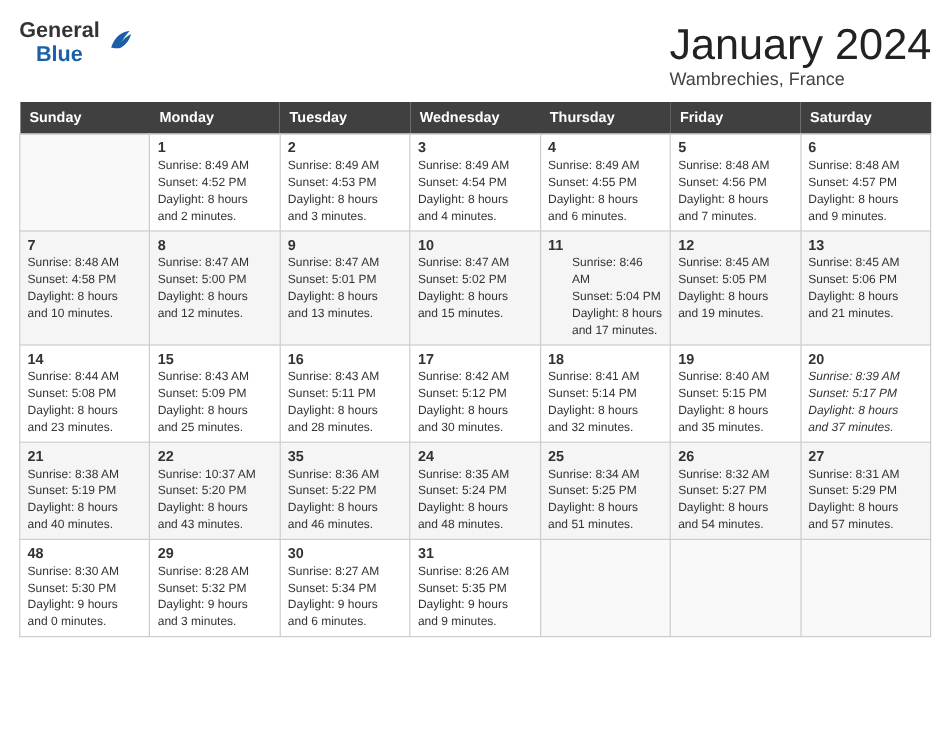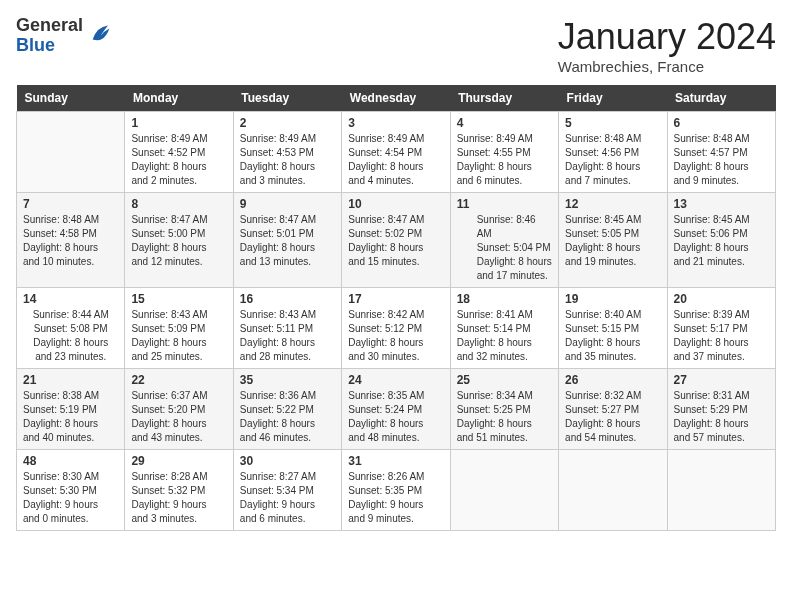--- a/index.html
+++ b/index.html
@@ -19,20 +19,21 @@
     .logo {
       display: flex;
       align-items: center;
     }
     .logo-text {
       display: flex;
       flex-direction: column;
       font-size: 18px;
       font-weight: bold;
       line-height: 1.1;
+      text-align: center;
     }
     .logo-general { color: #333; }
     .logo-blue { color: #1a5fa8; }
     .logo-bird {
       width: 28px;
       height: 28px;
       margin-left: 4px;
       margin-top: -4px;
     }
     .title-block {
@@ -213,21 +214,21 @@
           <span class="day-num">13</span>
           <div class="day-info" style="white-space: pre-line;">Sunrise: 8:45 AM
 Sunset: 5:06 PM
 Daylight: 8 hours
 and 21 minutes.</div>
         </td>
       </tr>
       <tr>
         <td>
           <span class="day-num">14</span>
-          <div class="day-info" style="white-space: pre-line; text-align: center;">Sunrise: 8:44 AM
+          <div class="day-info" style="white-space: pre-line;">Sunrise: 8:44 AM
 Sunset: 5:08 PM
 Daylight: 8 hours
 and 23 minutes.</div>
         </td>
         <td>
           <span class="day-num">15</span>
           <div class="day-info" style="white-space: pre-line;">Sunrise: 8:43 AM
 Sunset: 5:09 PM
 Daylight: 8 hours
 and 25 minutes.</div>
@@ -255,37 +256,37 @@
         </td>
         <td>
           <span class="day-num">19</span>
           <div class="day-info" style="white-space: pre-line;">Sunrise: 8:40 AM
 Sunset: 5:15 PM
 Daylight: 8 hours
 and 35 minutes.</div>
         </td>
         <td>
           <span class="day-num">20</span>
-          <div class="day-info" style="white-space: pre-line;">Sunrise: 8:39 AM
+          <div class="day-info" style="white-space: pre-line; font-style: italic;">Sunrise: 8:39 AM
 Sunset: 5:17 PM
 Daylight: 8 hours
 and 37 minutes.</div>
         </td>
       </tr>
       <tr>
         <td>
           <span class="day-num">21</span>
           <div class="day-info" style="white-space: pre-line;">Sunrise: 8:38 AM
 Sunset: 5:19 PM
 Daylight: 8 hours
 and 40 minutes.</div>
         </td>
         <td>
           <span class="day-num">22</span>
-          <div class="day-info" style="white-space: pre-line;">Sunrise: 6:37 AM
+          <div class="day-info" style="white-space: pre-line;">Sunrise: 10:37 AM
 Sunset: 5:20 PM
 Daylight: 8 hours
 and 43 minutes.</div>
         </td>
         <td>
           <span class="day-num">35</span>
           <div class="day-info" style="white-space: pre-line;">Sunrise: 8:36 AM
 Sunset: 5:22 PM
 Daylight: 8 hours
 and 46 minutes.</div>

